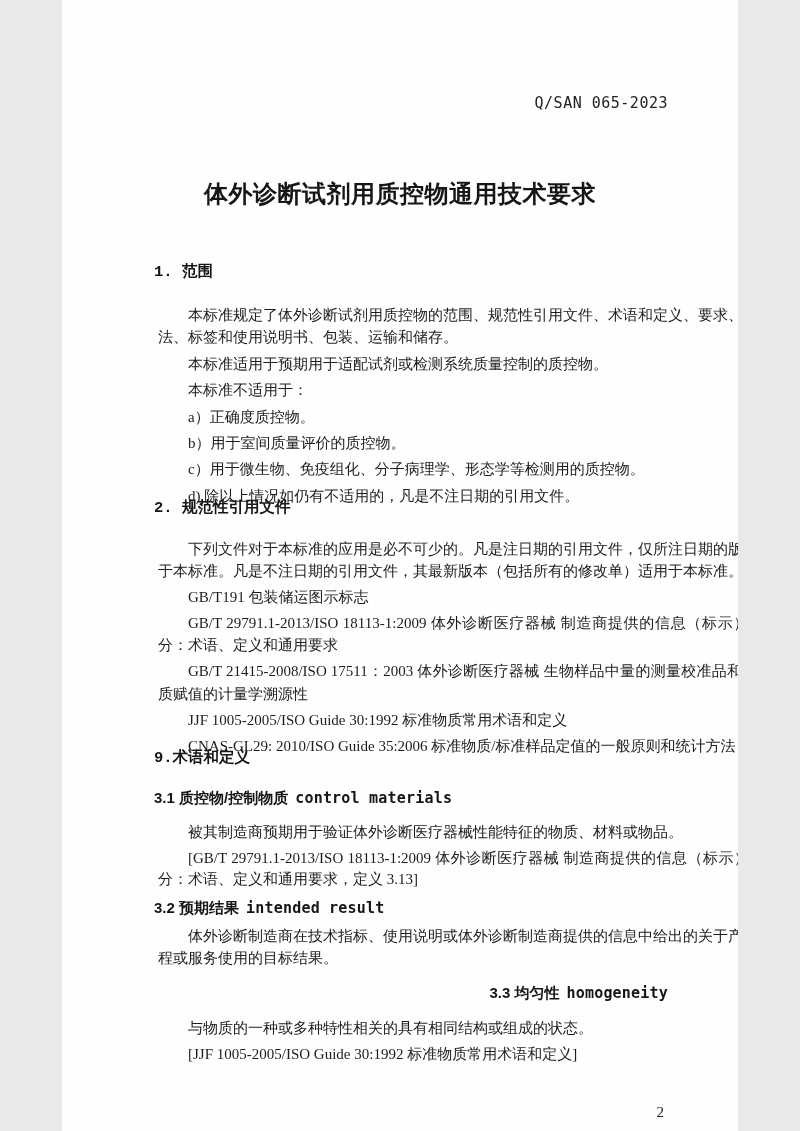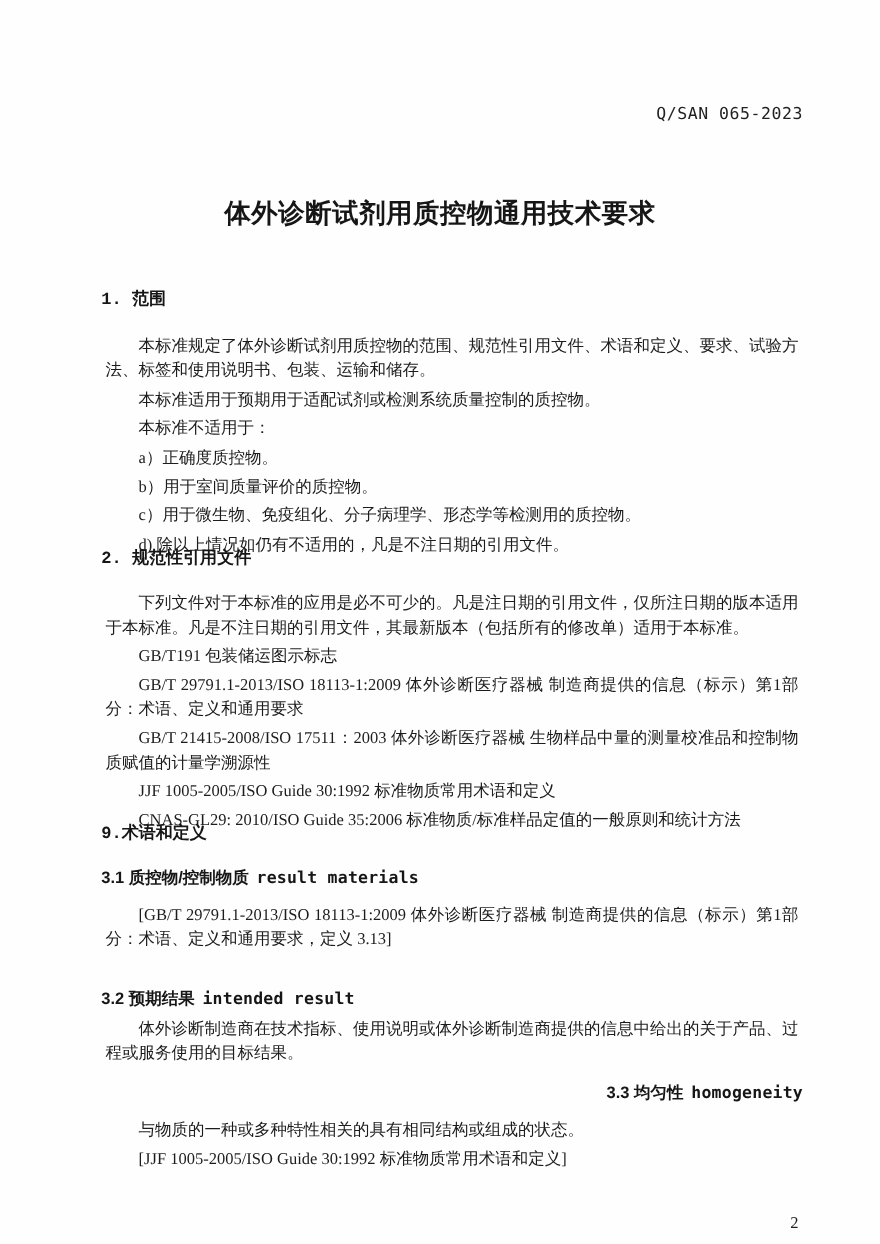--- a/index.html
+++ b/index.html
@@ -2,21 +2,21 @@
 <html lang="zh"><head>
 <meta charset="utf-8">
 <style>
   html, body {
     margin: 0;
     padding: 0;
     background: #e9e9e9;
   }
   .page {
     position: relative;
-    width: 800px;
+    width: 676px;
     height: 1131px;
     margin: 0 auto;
     background: #fefefe;
     overflow: hidden;
     color: #1c1c1c;
     font-family: "Liberation Serif", serif;
   }
   .abs { position: absolute; }
 
   .doc-number {
@@ -128,23 +128,24 @@
     <p>GB/T191 包装储运图示标志</p>
     <p>GB/T 29791.1-2013/ISO 18113-1:2009 体外诊断医疗器械 制造商提供的信息（标示）第1部分：术语、定义和通用要求</p>
     <p>GB/T 21415-2008/ISO 17511：2003 体外诊断医疗器械 生物样品中量的测量校准品和控制物质赋值的计量学溯源性</p>
     <p>JJF 1005-2005/ISO Guide 30:1992 标准物质常用术语和定义</p>
     <p>CNAS-GL29: 2010/ISO Guide 35:2006 标准物质/标准样品定值的一般原则和统计方法</p>
   </div>
 
   <div class="abs sec-heading h3-terms">9.术语和定义</div>
 
   <div class="abs term-heading t1-head">
-    <span>3.1 质控物/控制物质</span><span class="en">result materials</span>
+    <span>3.1 质控物/控制物质</span><span class="en">control materials</span>
   </div>
   <div class="abs body-block t1-body">
+    <p>被其制造商预期用于验证体外诊断医疗器械性能特征的物质、材料或物品。</p>
     <p>[GB/T 29791.1-2013/ISO 18113-1:2009 体外诊断医疗器械 制造商提供的信息（标示）第1部分：术语、定义和通用要求，定义 3.13]</p>
   </div>
 
   <div class="abs term-heading t2-head">
     <span>3.2 预期结果</span><span class="en">intended result</span>
   </div>
   <div class="abs body-block t2-body">
     <p>体外诊断制造商在技术指标、使用说明或体外诊断制造商提供的信息中给出的关于产品、过程或服务使用的目标结果。</p>
   </div>
 

